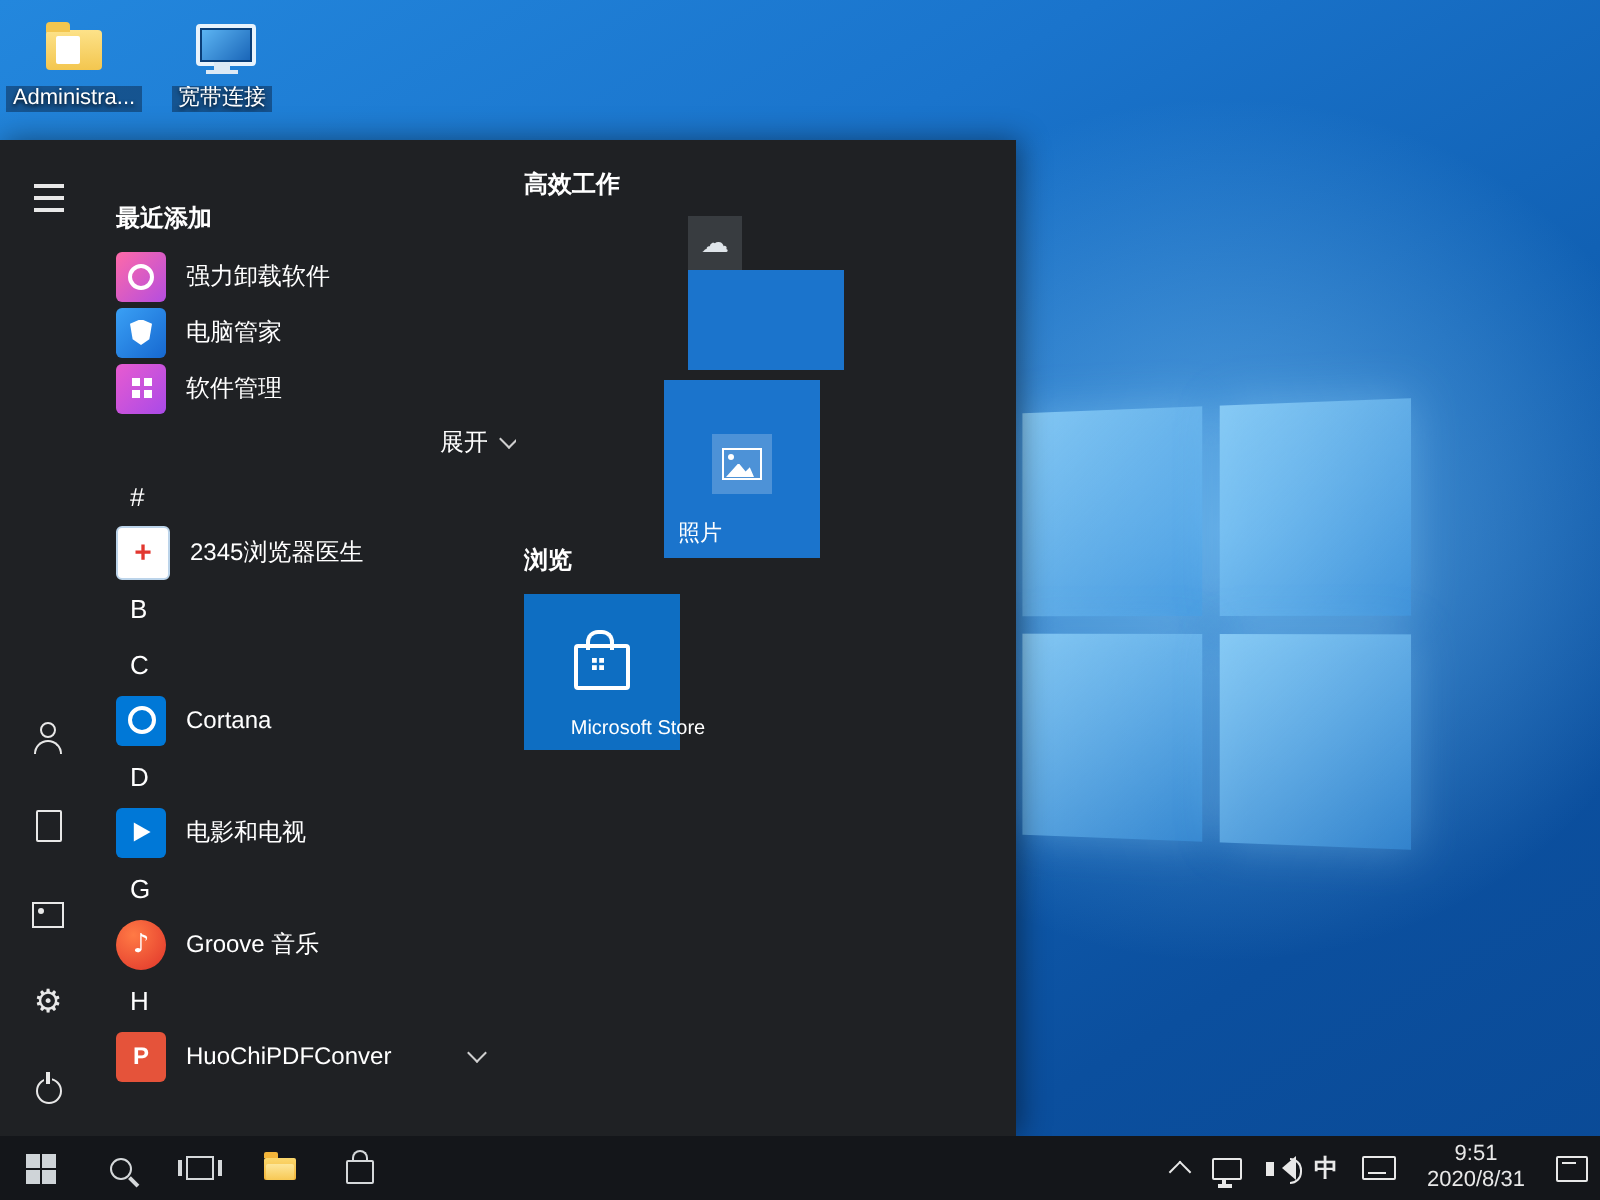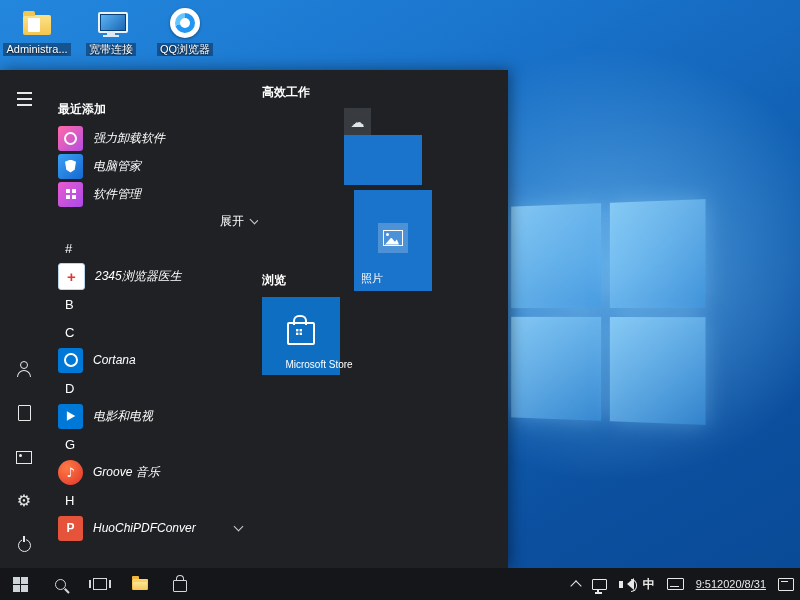--- a/index.html
+++ b/index.html
@@ -57,21 +57,21 @@
   .rp{width:14px;height:11px;border:1.5px solid #e8e8e8;position:relative;}
   .rp::before{content:"";position:absolute;left:2px;top:2px;width:3px;height:3px;border-radius:50%;background:#e8e8e8;}
   .rgear{font-size:16px;line-height:1;color:#e8e8e8;font-family:"DejaVu Sans",sans-serif;}
   .rpow{width:11px;height:11px;border:1.6px solid #e8e8e8;border-radius:50%;position:relative;}
   .rpow::before{content:"";position:absolute;top:-3px;left:50%;transform:translateX(-50%);width:4px;height:4px;background:#1f2124;}
   .rpow::after{content:"";position:absolute;top:-4px;left:50%;transform:translateX(-50%);width:2px;height:6px;background:#e8e8e8;}
   
   .app-list{width:202px;flex:0 0 202px;padding:12px 0 0 8px;overflow:hidden;margin-top:20px;}
   .list-header{font-size:12px;font-weight:bold;height:22px;line-height:14px;padding-left:2px;}
   .app-row{display:flex;align-items:center;gap:10px;height:28px;padding-left:2px;cursor:pointer;}
-  .app-label{font-size:12px;white-space:nowrap;font-style:italic;}
+  .app-label{font-size:12px;white-space:nowrap;}
   .expand-row{display:flex;align-items:center;gap:7px;height:26px;font-size:12px;padding-left:4px;cursor:pointer;justify-content:flex-end;}
   .letter-row{height:28px;display:flex;align-items:center;font-size:13px;padding-left:9px;cursor:pointer;}
   .chev-down{width:6px;height:6px;border-right:1.5px solid #cfcfcf;border-bottom:1.5px solid #cfcfcf;
     transform:rotate(45deg);margin-bottom:3px;}
   .row-chev{margin-left:auto;margin-right:16px;}
   .app-icon{width:25px;height:25px;border-radius:3px;flex:0 0 auto;position:relative;
     display:flex;align-items:center;justify-content:center;}
   .ai-uninstall{background:linear-gradient(135deg,#ff6aa8,#b44de0);}
   .ai-uninstall::after{content:"";width:9px;height:9px;border:2px solid #fff;border-radius:50%;}
   .ai-manage{background:linear-gradient(135deg,#e85bd0,#a94ae8);}
@@ -98,21 +98,21 @@
   
   .tiles{position:relative;flex:1;}
   .tiles-header{position:absolute;font-size:12px;font-weight:bold;color:#fff;}
   .th-1{left:4px;top:14px;}
   .th-2{left:4px;top:202px;}
   .tile{position:absolute;cursor:pointer;}
   .tile-onedrive{left:86px;top:38px;width:78px;}
   .od-badge{width:27px;height:27px;background:#383c40;color:#dfe5ea;font-size:14px;line-height:1;
     display:flex;align-items:center;justify-content:center;font-family:"DejaVu Sans",sans-serif;}
   .od-body{width:78px;height:50px;background:#1b74cc;}
-  .tile-photos{left:96px;top:120px;width:78px;height:101px;background:#1b74cc;}
+  .tile-photos{left:74px;top:120px;width:78px;height:89px;background:#1b74cc;}
   .ph-box{position:absolute;left:50%;top:50%;transform:translate(-50%,-60%);width:30px;height:30px;
     background:rgba(255,255,255,.22);display:flex;align-items:center;justify-content:center;}
   .ph-pic{width:18px;height:14px;border:1.5px solid #fff;position:relative;overflow:hidden;}
   .ph-pic::before{content:"";position:absolute;left:2px;top:2px;width:3px;height:3px;border-radius:50%;background:#fff;}
   .ph-pic::after{content:"";position:absolute;left:1px;bottom:0;width:14px;height:7px;background:#fff;
     clip-path:polygon(0 100%,45% 0,70% 60%,85% 30%,100% 100%);}
   .tile-label{position:absolute;left:7px;bottom:5px;font-size:11px;color:#fff;}
   .tile-store{left:4px;top:227px;width:78px;height:78px;background:#0e6ec2;}
   .store-bag{position:absolute;left:50%;top:25px;transform:translateX(-50%);width:24px;height:19px;
     border:2px solid #fff;border-radius:2px;}
@@ -149,22 +149,22 @@
   .tr-net::before{content:"";position:absolute;left:4px;bottom:-3px;width:2px;height:2px;background:#e8e8e8;}
   .tr-net::after{content:"";position:absolute;left:2px;bottom:-5px;width:7px;height:1.5px;background:#e8e8e8;}
   .tr-spk{position:relative;width:4px;height:7px;background:#e8e8e8;margin-right:8px;}
   .tr-spk::before{content:"";position:absolute;left:2px;top:-2.5px;width:0;height:0;
     border:6px solid transparent;border-right:7px solid #e8e8e8;}
   .tr-spk::after{content:"";position:absolute;left:12px;top:-2px;width:5px;height:11px;
     border:1.5px solid #e8e8e8;border-left:none;border-radius:0 8px 8px 0;}
   .tr-ime{font-size:12px;font-weight:bold;}
   .tr-kbd{width:15px;height:10px;border:1.5px solid #e8e8e8;border-radius:1px;position:relative;}
   .tr-kbd::after{content:"";position:absolute;left:2px;bottom:2px;width:9px;height:1.5px;background:#e8e8e8;}
-  .tr-clock{display:flex;align-items:center;justify-content:center;
-    font-size:11px;line-height:13px;min-width:56px;text-decoration:underline;}
+  .tr-clock{display:flex;flex-direction:column;align-items:center;justify-content:center;
+    font-size:11px;line-height:13px;min-width:56px;}
   .tr-ac{width:14px;height:11px;border:1.5px solid #e8e8e8;border-radius:1px;position:relative;}
   .tr-ac::after{content:"";position:absolute;left:2px;top:2px;width:7px;height:1.5px;background:#e8e8e8;}
 </style>
 </head>
 <body>
 
 <div class="desktop">
   <div class="beam"></div>
   <div class="winlogo">
     <div class="pane"></div>
@@ -183,27 +183,20 @@
     <div class="di-label">Administra...</div>
   </div>
   <div class="desk-icon">
     <div class="di-img ic-net">
       <div class="mon"></div>
         <div class="stand"></div>
         <div class="base"></div>
     </div>
     <div class="di-label">宽带连接</div>
   </div>
-  <div class="desk-icon">
-    <div class="di-img ic-qq">
-      <div class="circ"></div>
-        <div class="swirl"></div>
-    </div>
-    <div class="di-label">QQ浏览器</div>
-  </div>
 </div>
 
 <div class="start-menu">
 
   <div class="rail">
     <div class="rail-btn">
       <div class="hamb">
           <span></span>
           <span></span>
           <span></span>

